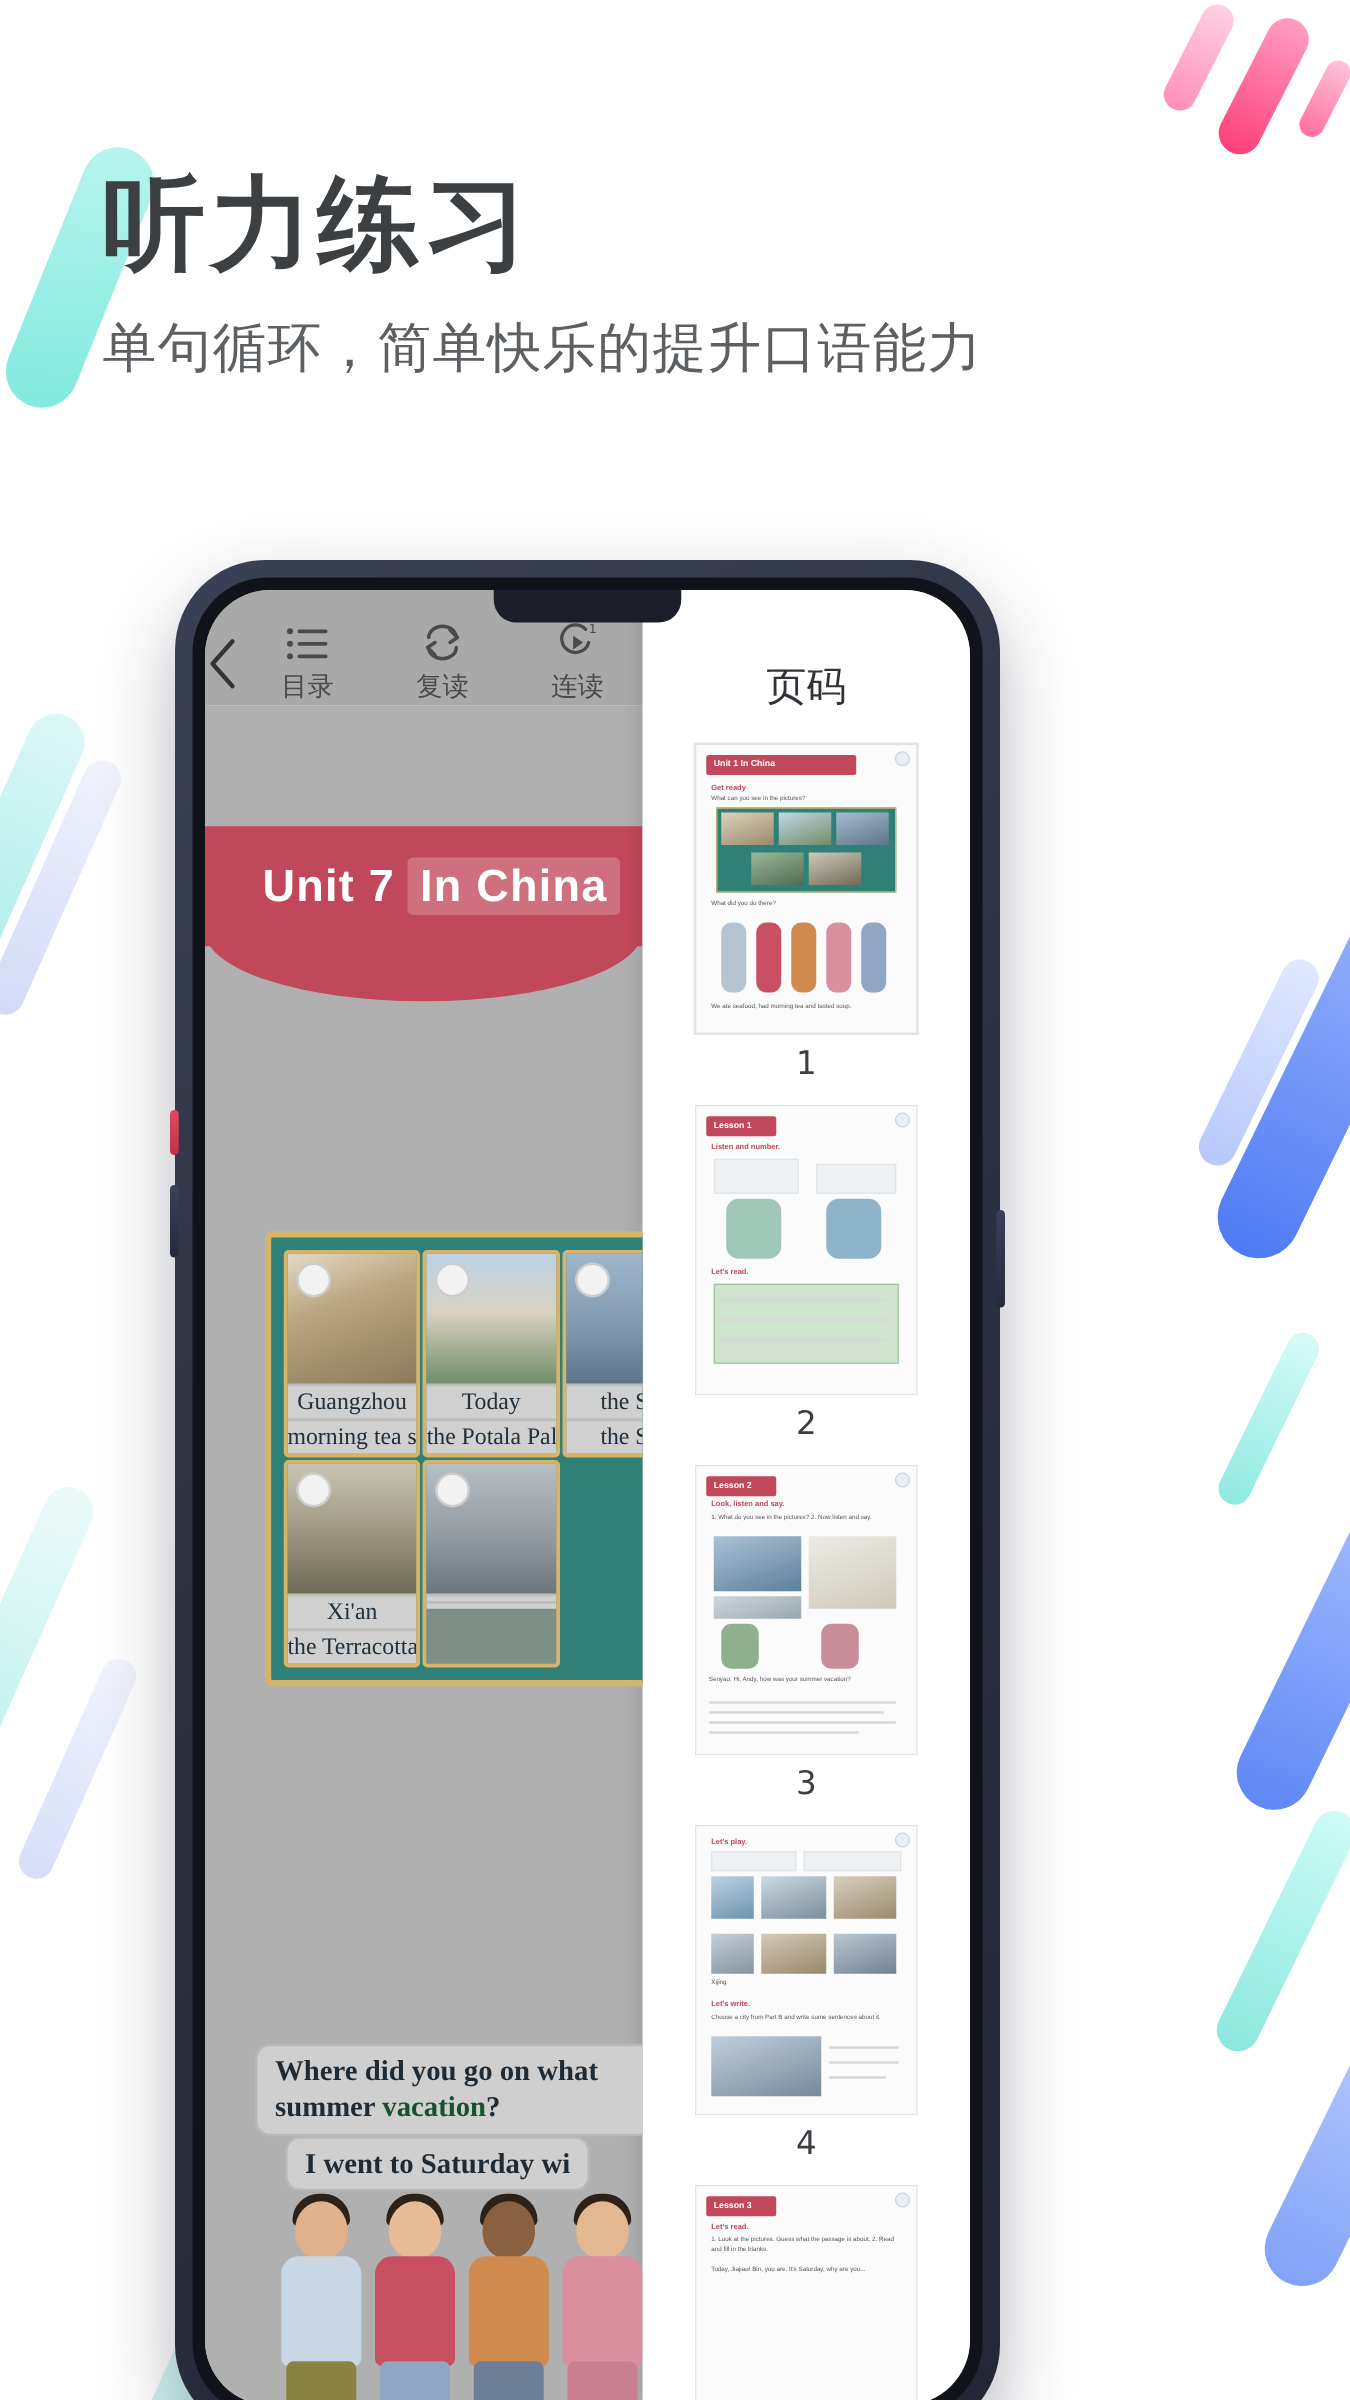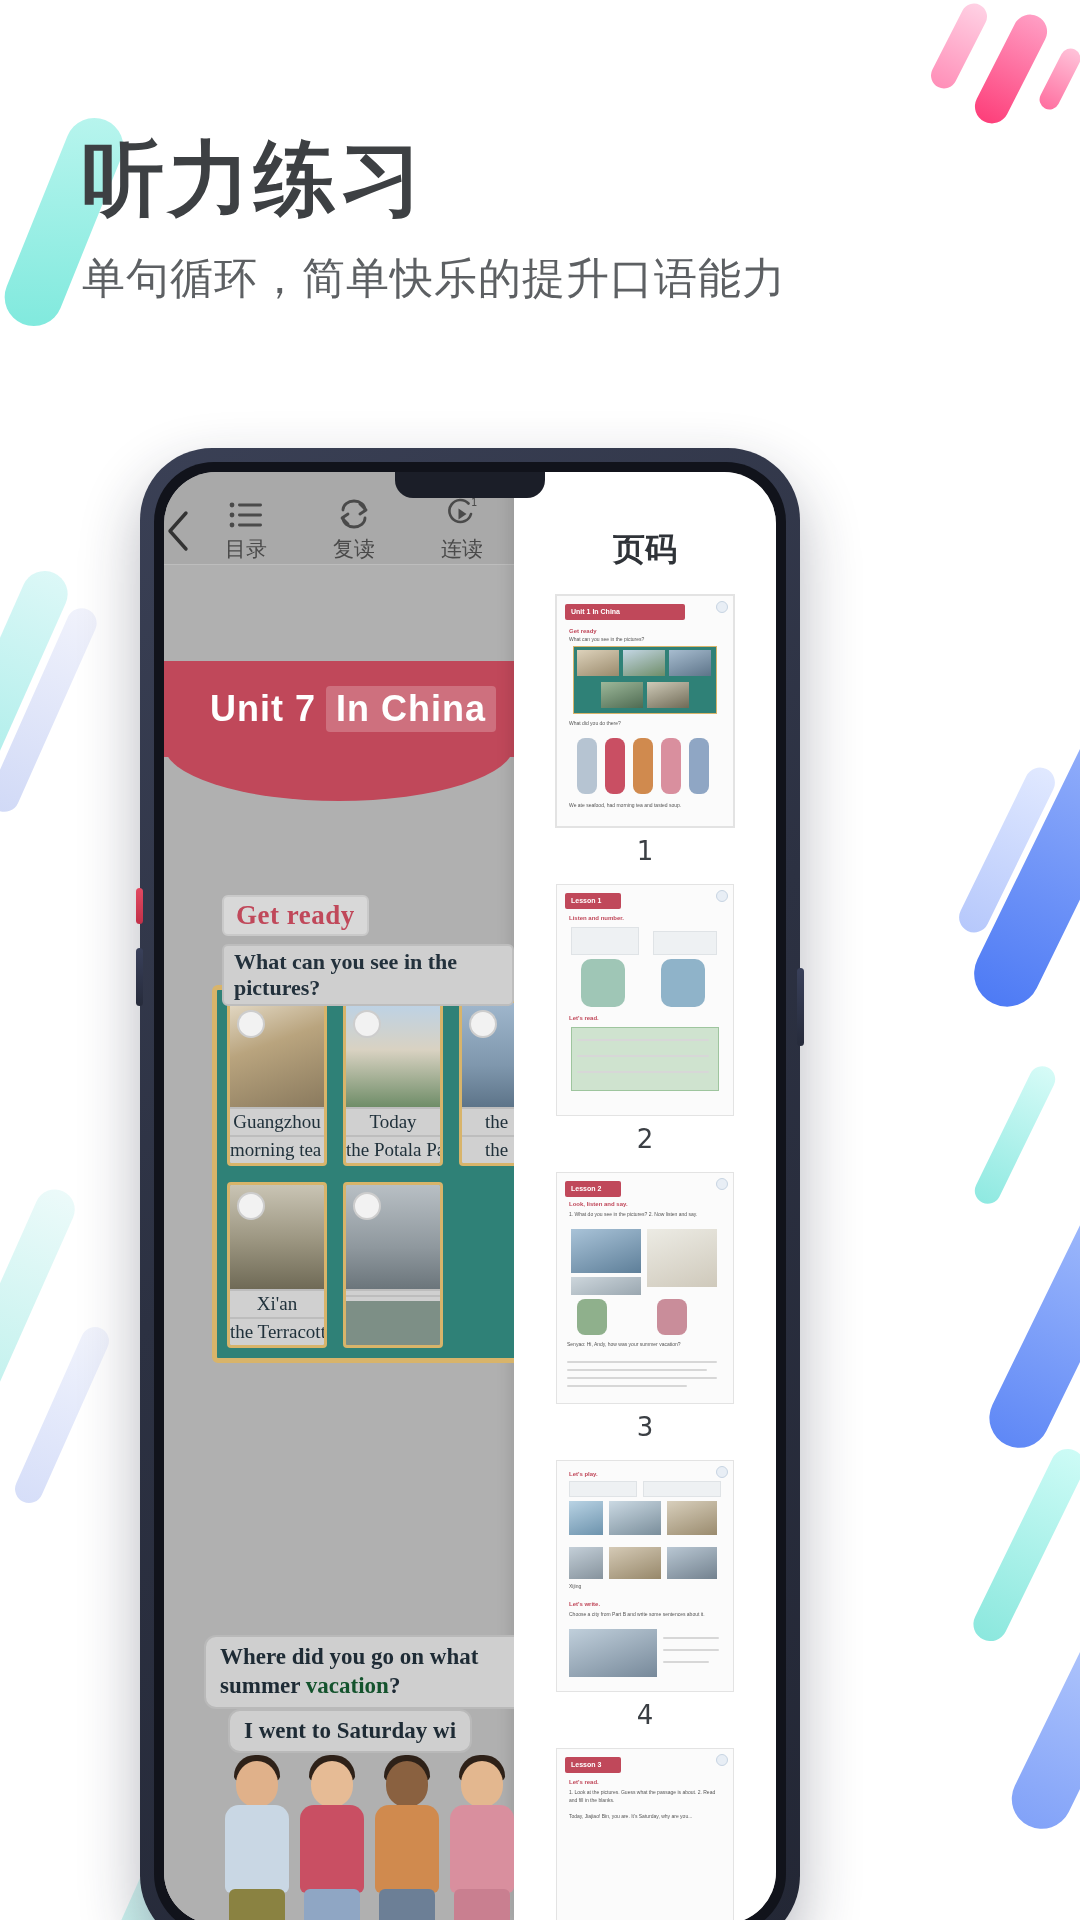--- a/index.html
+++ b/index.html
@@ -192,21 +192,21 @@
     margin-top:8px;display:inline-block;font-size:22px;color:#23313c;
     background:#cfcfcf;border:2px solid #bdbdbd;border-radius:6px;
     padding:3px 10px;font-weight:bold;
     font-family:"Liberation Serif",serif;
   }
 
   .photogrid{
     position:absolute;left:48px;top:420px;right:-60px;
     background:#2f8177;border:5px solid #d8b46a;border-radius:6px;
     padding:10px;display:grid;grid-template-columns:repeat(3,1fr);
-    gap:16px;z-index:4;
+    gap:2px;z-index:4;
   }
   .pcell{position:relative;border:3px solid #d8b46a;border-radius:4px;overflow:hidden;background:#7d8f86;}
   .pimg{height:104px;width:100%;display:block;}
   .pcap{
     display:block;text-align:center;font-size:19px;color:#20313b;
     background:#d0d0d0;border-top:2px solid #bdbdbd;padding:2px 0;
     font-family:"Liberation Serif",serif;white-space:nowrap;overflow:hidden;
   }
   .pcap2{
     display:block;text-align:center;font-size:19px;color:#20313b;
@@ -245,21 +245,21 @@
   }
 
   
   .pagelist{
     position:relative;flex:0 0 262px;height:100%;background:#ffffff;
     display:flex;flex-direction:column;
     box-shadow:-4px 0 14px rgba(0,0,0,.10);
   }
   .pl-header{
     flex:0 0 auto;padding:56px 0 18px 0;text-align:center;
-    font-size:32px;font-weight:bold;color:#2f3338;
+    font-size:32px;font-weight:normal;color:#2f3338;
     font-family:"DejaVu Sans","Liberation Sans",sans-serif;
   }
   .pl-scroll{
     flex:1 1 auto;overflow:hidden;padding:4px 0 0 0;
   }
   .pl-item{
     display:flex;flex-direction:column;align-items:center;margin-bottom:18px;
   }
   .thumb{
     width:176px;height:230px;background:#fbfbfb;border:1px solid #e3e3e3;
@@ -372,24 +372,20 @@
 
         <div class="book">
 
           <div class="banner">
             <div class="banner-label">
               <span>Unit 7</span>
               <span class="boxed">In China</span>
             </div>
           </div>
 
-          <div class="getready">
-            <div class="gr-title">Get ready</div>
-            <div class="gr-sub">What can you see in the pictures?</div>
-          </div>
 
           <div class="photogrid">
             <div class="pcell">
               <div class="pdot"></div>
               <div class="pimg" style="background:linear-gradient(160deg,#e3d9c5 0%,#b9a47e 40%,#8a7a5e 100%);"></div>
               <span class="pcap">Guangzhou</span>
               <span class="pcap2">morning tea  soup</span>
             </div>
             <div class="pcell">
               <div class="pdot"></div>

